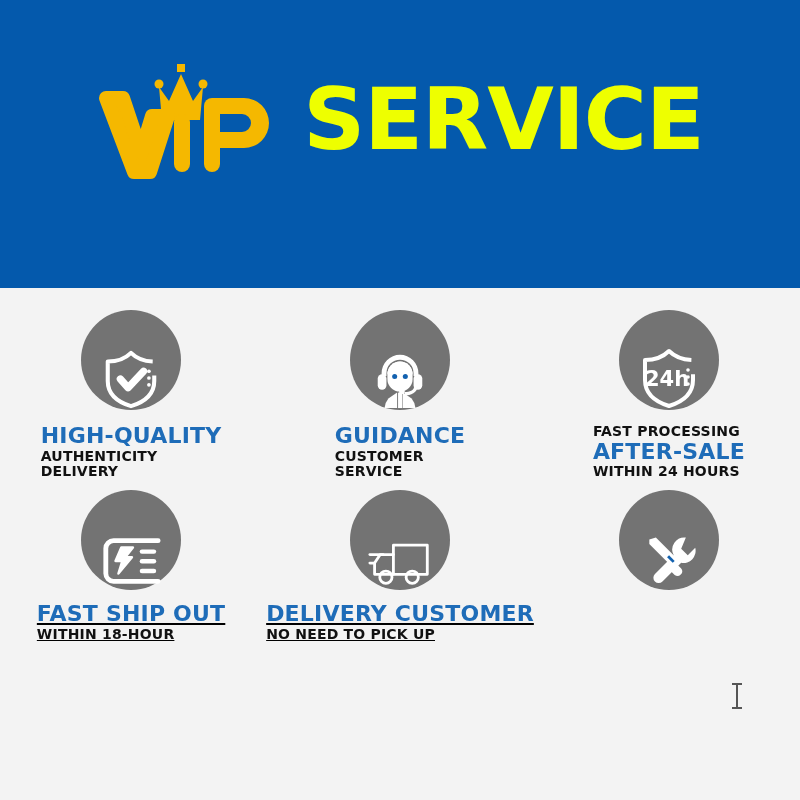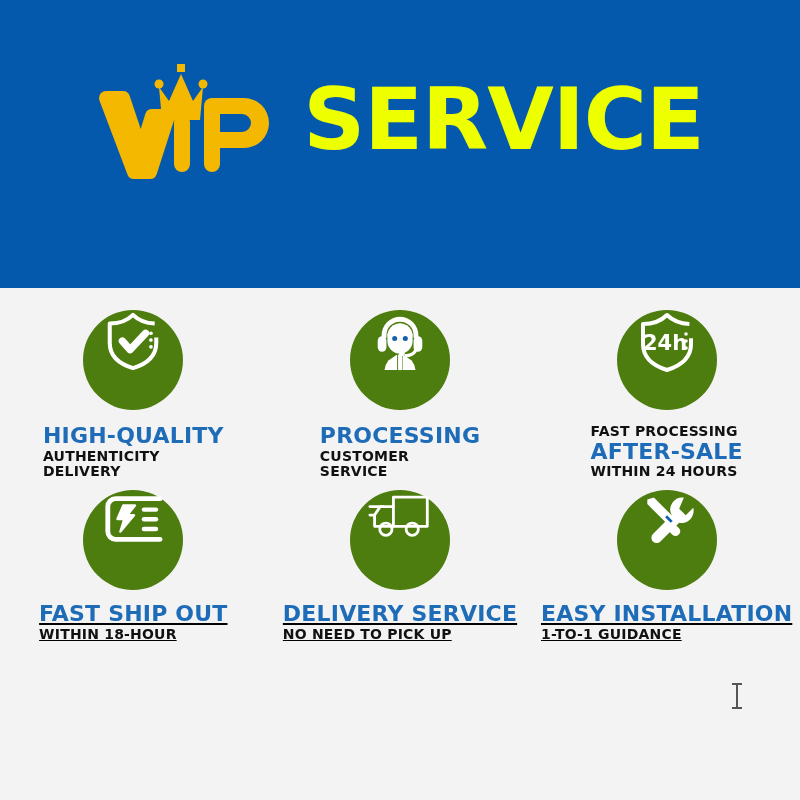--- a/index.html
+++ b/index.html
@@ -76,23 +76,23 @@
     display: flex;
     flex-direction: column;
     align-items: center;
     padding: 0 4px;
   }
 
   .icon-circle {
     width: 100px;
     height: 100px;
     border-radius: 50%;
-    background: #4d7c0f;
+    background: #737373;
     display: flex;
-    align-items: flex-start;
+    align-items: flex-end;
     justify-content: center;
     flex: none;
   }
 
   .icon-circle svg { display: block; }
 
   .caption {
     margin-top: 14px;
     text-align: left;
     line-height: 1.12;
@@ -208,21 +208,21 @@
 
             <path d="M20 52 l9 -6 v16 h-13 a18 18 0 0 1 4 -10 z"></path>
             <path d="M44 52 l-9 -6 v16 h13 a18 18 0 0 0 -4 -10 z"></path>
             <rect x="30" y="46" width="4.5" height="16"></rect>
           </g>
           <circle cx="26.5" cy="29.5" r="2.6" fill="#1261AF"></circle>
           <circle cx="37.5" cy="29.5" r="2.6" fill="#1261AF"></circle>
         </svg>
       </div>
       <div class="caption">
-        <span class="cap-line accent">PROCESSING</span>
+        <span class="cap-line accent">GUIDANCE</span>
         <span class="cap-line">CUSTOMER</span>
         <span class="cap-line">SERVICE</span>
       </div>
     </div>
 
     <div class="cell row1">
       <div class="icon-circle">
         <svg width="64" height="64" viewBox="0 0 64 64" xmlns="http://www.w3.org/2000/svg" aria-hidden="true">
           <path d="M32 5 C25 12 15 14 8 14 v20 c0 14 11 22 24 26 13 -4 24 -12 24 -26 V14 c-7 0 -17 -2 -24 -9 z" fill="none" stroke="#ffffff" stroke-width="4" stroke-linejoin="round" stroke-dasharray="128 16 40 200"></path>
           <text x="30" y="40" text-anchor="middle" fill="#ffffff" font-family="DejaVu Sans, Liberation Sans, sans-serif" font-size="21" font-weight="bold">24h</text>
@@ -261,44 +261,40 @@
             <rect x="27" y="6" width="36" height="31"></rect>
             <path d="M27 16 H13 L7 25 v12 h20"></path>
             <path d="M2 16 H16"></path>
             <path d="M2 25 H7"></path>
             <circle cx="19" cy="40" r="6.5"></circle>
             <circle cx="47" cy="40" r="6.5"></circle>
           </g>
         </svg>
       </div>
       <div class="caption">
-        <span class="cap-line accent">DELIVERY SERVICE</span>
+        <span class="cap-line accent">DELIVERY CUSTOMER</span>
         <span class="cap-line">NO NEED TO PICK UP</span>
       </div>
     </div>
 
     <div class="cell row2">
       <div class="icon-circle">
         <svg width="60" height="60" viewBox="0 0 64 64" xmlns="http://www.w3.org/2000/svg" aria-hidden="true">
 
           <g fill="#ffffff">
             <path d="M50 8 a13 13 0 0 0 -13 19 L17 47 a5.5 5.5 0 0 0 8 8 L45 35 a13 13 0 0 0 15 -16 l-8 8 -7 -7 z"></path>
           </g>
 
           <g fill="#ffffff">
             <path d="M11 10 l7 -2 20 20 -7 7 -20 -20 z"></path>
             <path d="M36 32 l9 9 a5 5 0 0 1 -7 7 l-9 -9 z"></path>
           </g>
 
           <path d="M31 28 l6 6" stroke="#1261AF" stroke-width="3" fill="none"></path>
         </svg>
       </div>
-      <div class="caption">
-        <span class="cap-line accent">EASY INSTALLATION</span>
-        <span class="cap-line">1-TO-1 GUIDANCE</span>
-      </div>
     </div>
 
   </div>
 
   <div class="caret-artifact"></div>
 
 </div>
 
 </body></html>

